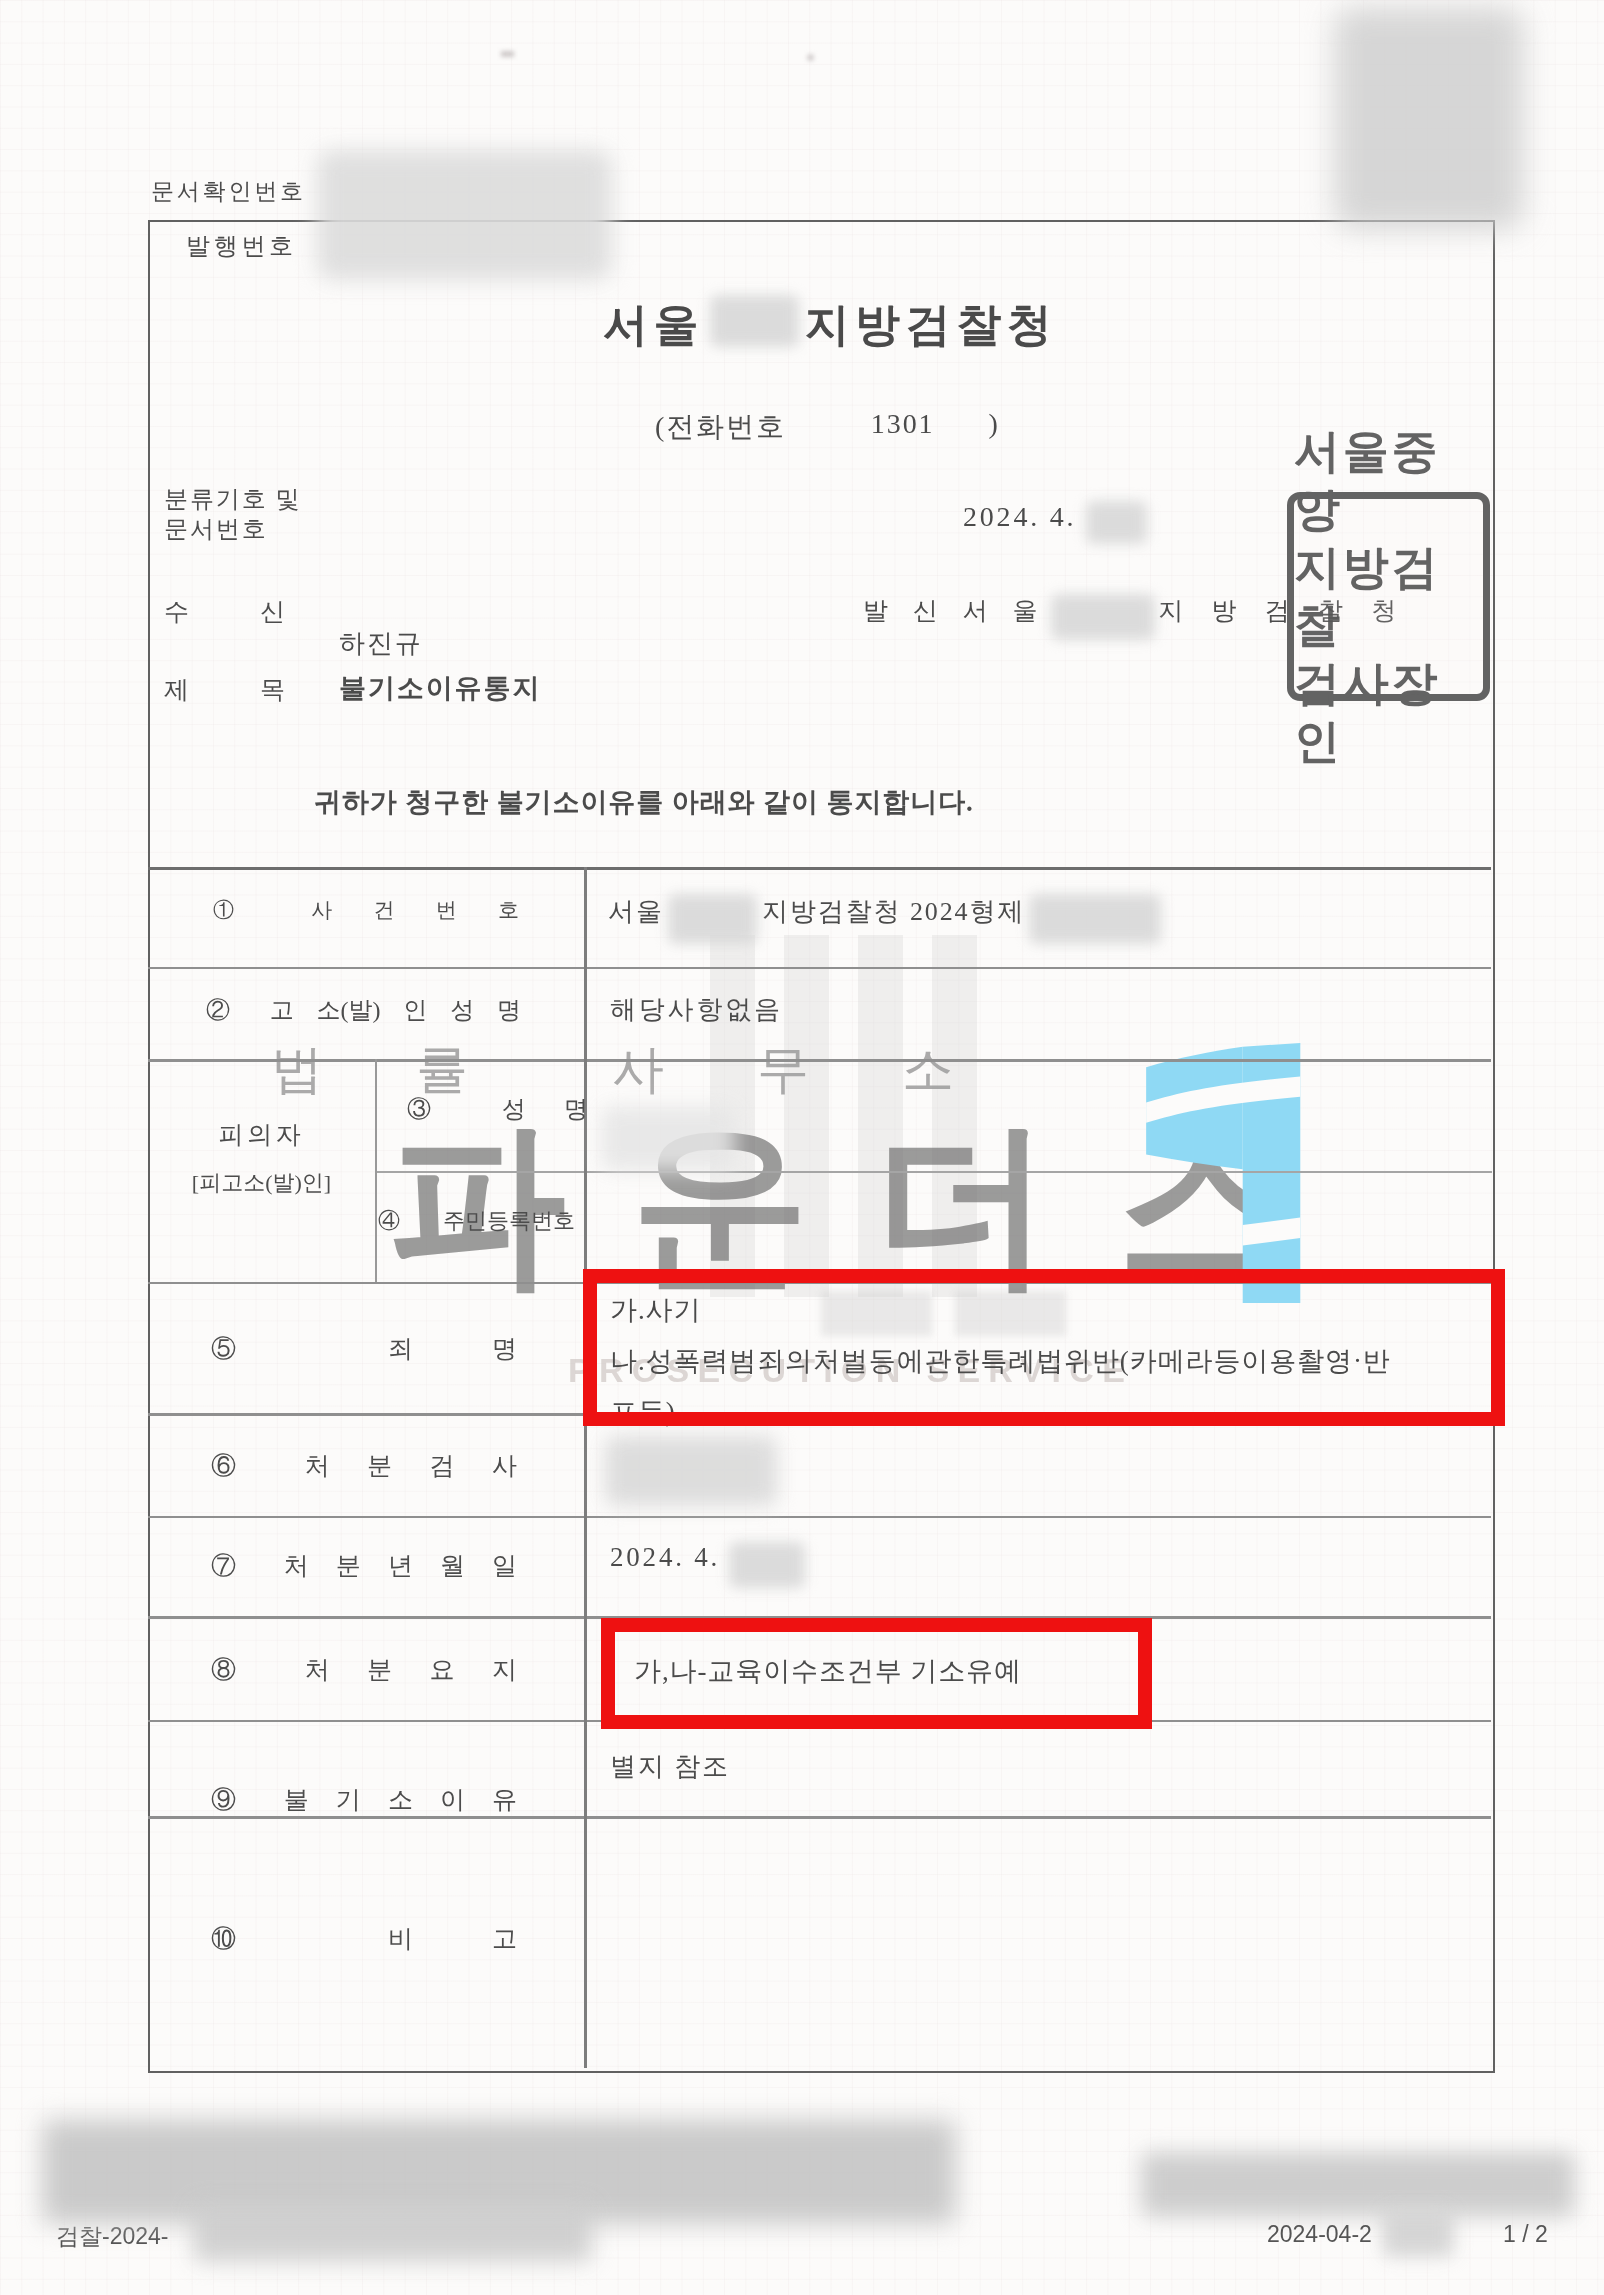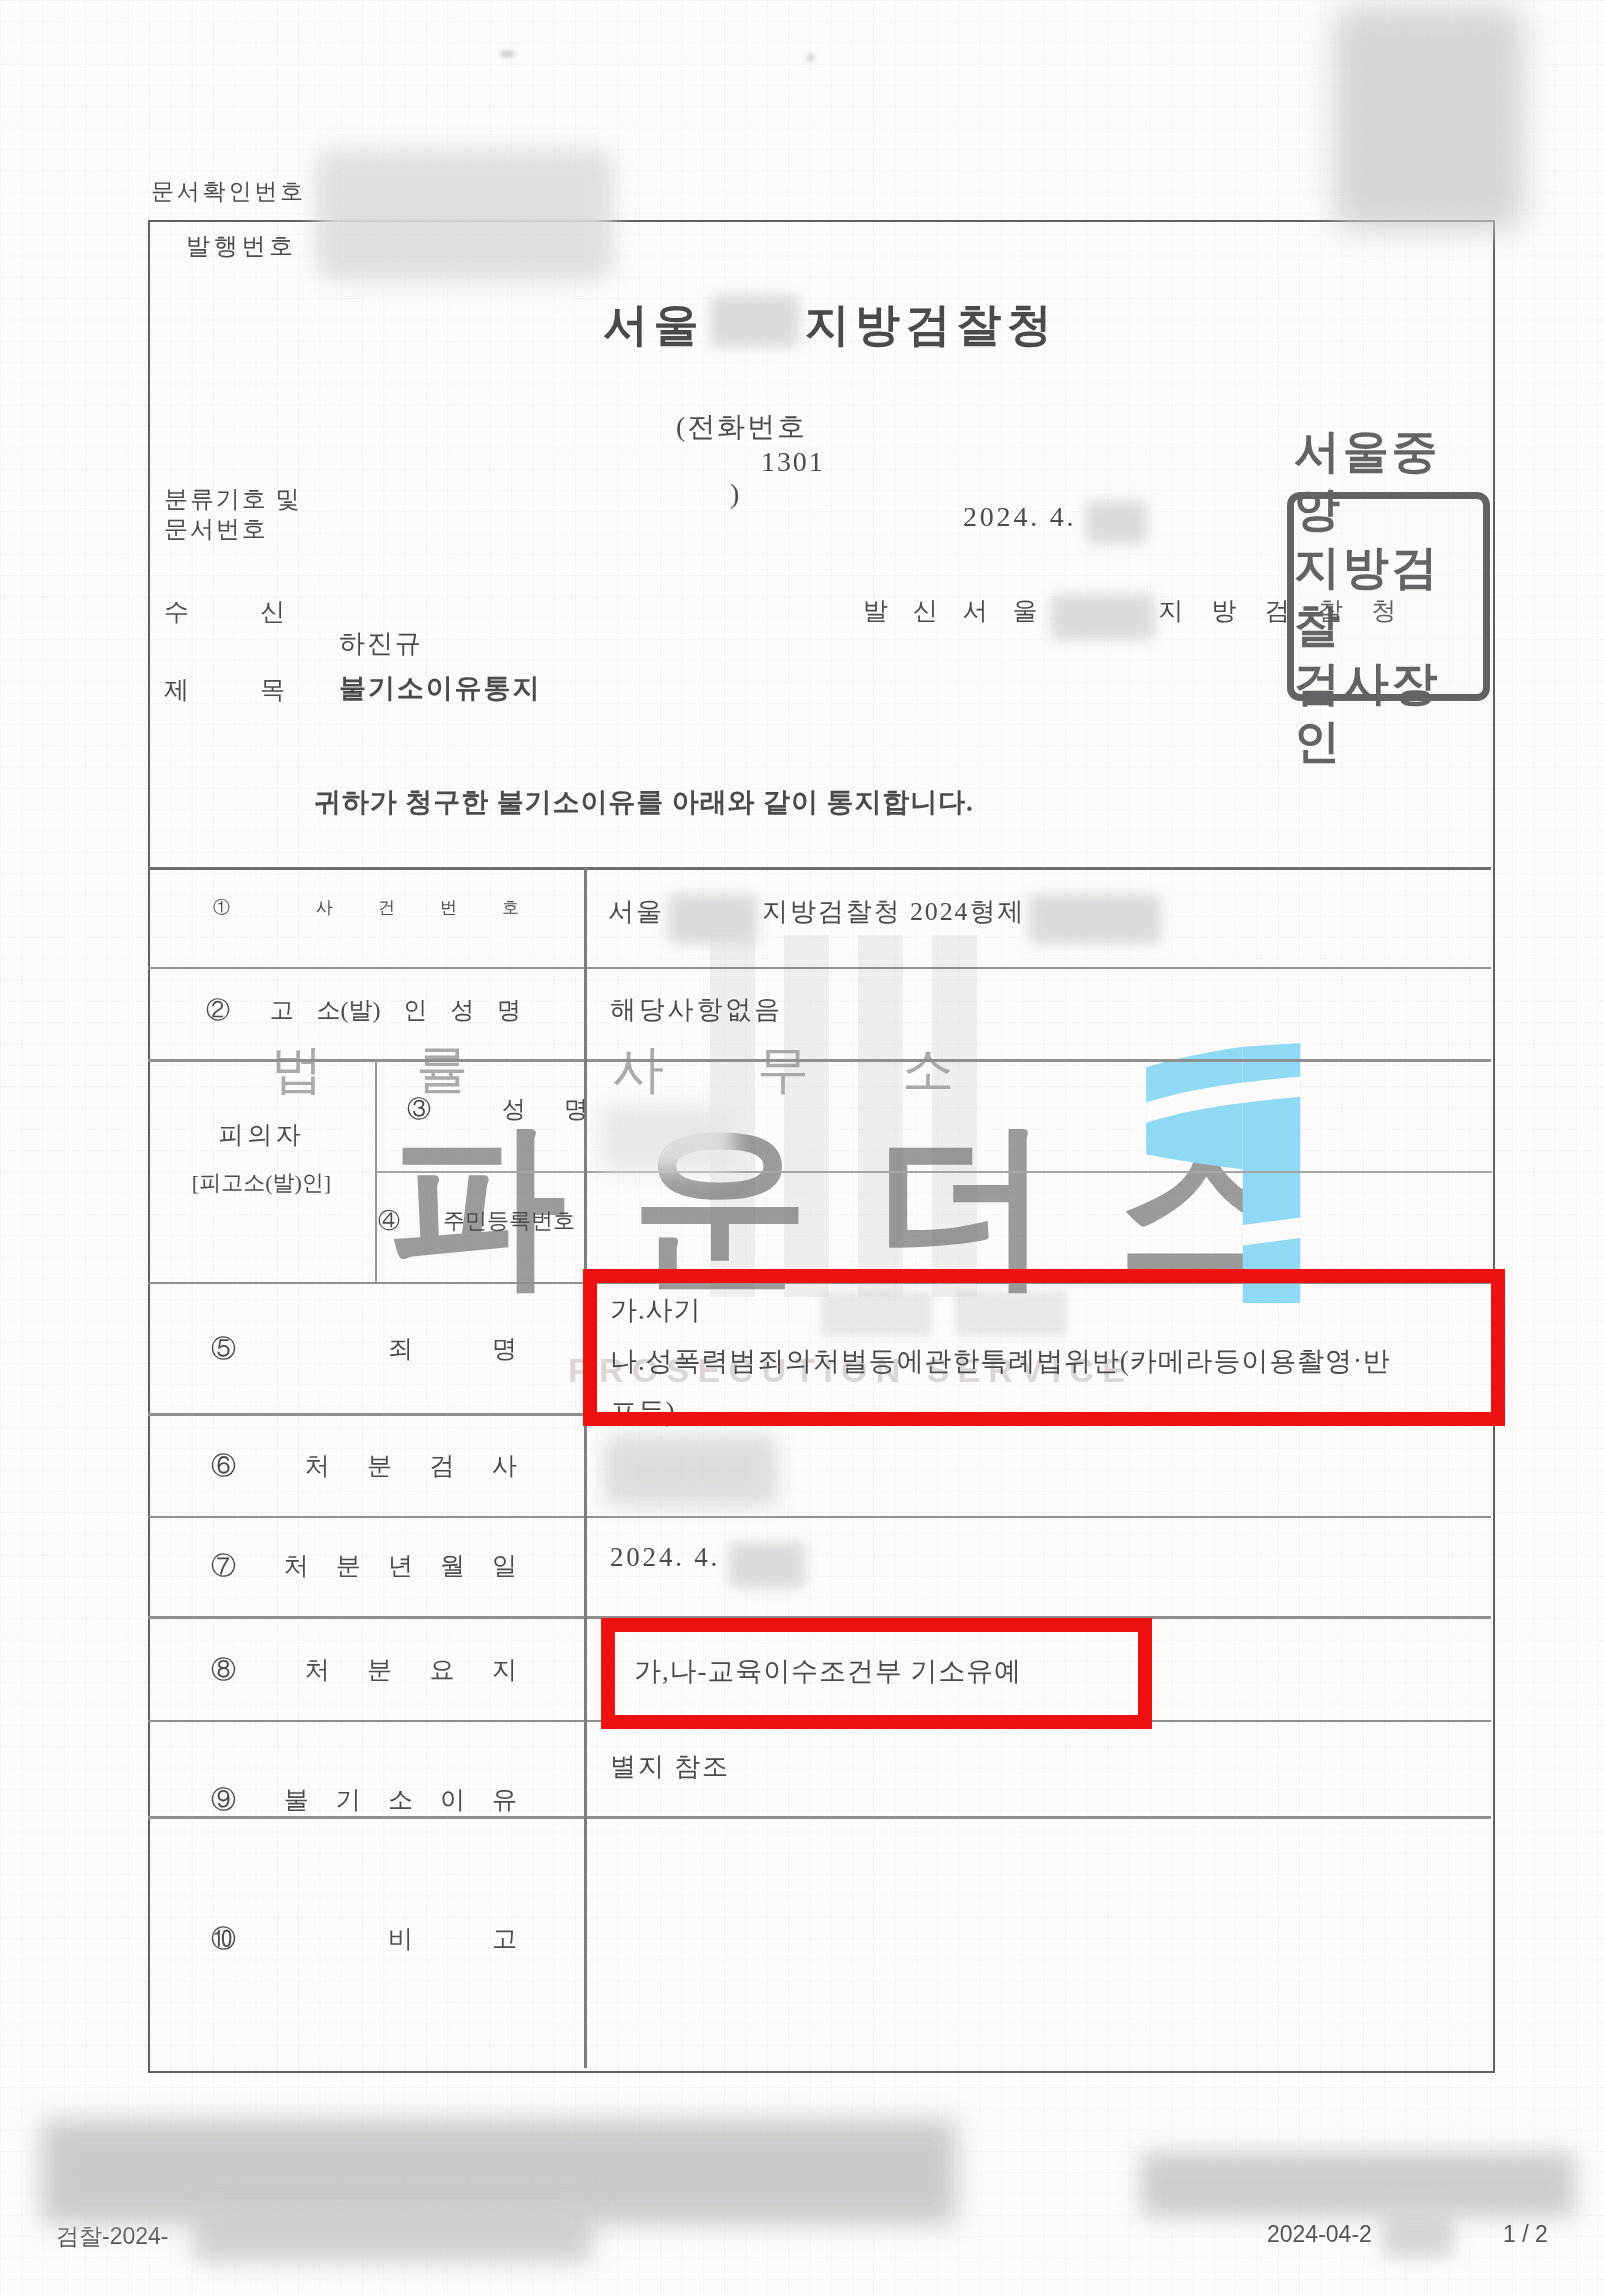--- a/index.html
+++ b/index.html
@@ -49,21 +49,21 @@
   <div class="abs frame" style="left:148px;top:220px;width:1343px;height:1849px;"></div>
 
   <div class="abs txt cell" style="left:186px;top:230px;font-size:24px;letter-spacing:3.7px;">발행번호</div>
 
   <div class="abs flex cell" style="left:603px;top:295px;font-size:45px;font-weight:600;letter-spacing:5.6px;color:#4a4a4a;">
     <span>서울</span>
     <span class="chip" style="width:89px;height:52px;margin:0 5.6px;"></span>
     <span>지방검찰청</span>
   </div>
 
-  <div class="abs flex cell txt" style="left:676px;top:408px;font-size:28px;letter-spacing:1.9px;flex-direction:column;">
+  <div class="abs flex cell txt" style="left:655px;top:408px;font-size:28px;letter-spacing:1.9px;">
     <span>(전화번호</span>
     <span style="margin-left:85px;">1301</span>
     <span style="margin-left:54px;">)</span>
   </div>
 
   <div class="abs cell" style="left:164px;top:484px;font-size:24px;line-height:30px;letter-spacing:1.9px;color:#4c4c4c;">
     <div>분류기호 및</div>
     <div>문서번호</div>
   </div>
 
@@ -120,21 +120,21 @@
   <div class="abs hl" style="left:375px;top:1171px;width:1117px;height:1.9px;background:#a5a5a5;"></div>
   <div class="abs hl" style="left:148px;top:1282px;width:1343px;height:1.9px;"></div>
   <div class="abs hl" style="left:148px;top:1413px;width:1343px;height:2.8px;"></div>
   <div class="abs hl" style="left:148px;top:1516px;width:1343px;height:1.9px;"></div>
   <div class="abs hl" style="left:148px;top:1616px;width:1343px;height:2.8px;"></div>
   <div class="abs hl" style="left:148px;top:1720px;width:1343px;height:1.9px;"></div>
   <div class="abs hl" style="left:148px;top:1816px;width:1343px;height:2.8px;"></div>
   <div class="abs vl" style="left:584px;top:867px;width:2.8px;height:1201px;"></div>
   <div class="abs vl" style="left:375px;top:1059px;width:1.9px;height:223px;background:#999;"></div>
 
-  <div class="abs jl cell" style="left:213px;top:896px;width:306px;font-size:17px;">① 사 건 번 호</div>
+  <div class="abs jl cell" style="left:213px;top:896px;width:306px;font-size:21px;">① 사 건 번 호</div>
   <div class="abs flex cell txt" style="left:608px;top:894px;font-size:26px;letter-spacing:1.9px;">
     <span>서울</span>
     <span class="chip" style="width:89px;height:50px;margin:0 4.6px;"></span>
     <span>지방검찰청 2024형제</span>
     <span class="chip" style="width:132px;height:50px;margin-left:3.7px;"></span>
   </div>
 
   <div class="abs jl cell" style="left:206px;top:994px;width:315px;font-size:24px;">② 고 소(발) 인 성 명</div>
   <div class="abs txt cell" style="left:610px;top:992px;font-size:26px;letter-spacing:2.8px;">해당사항없음</div>
 

